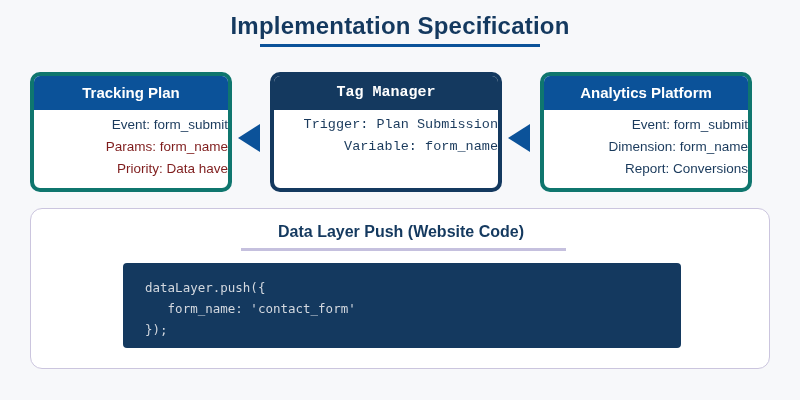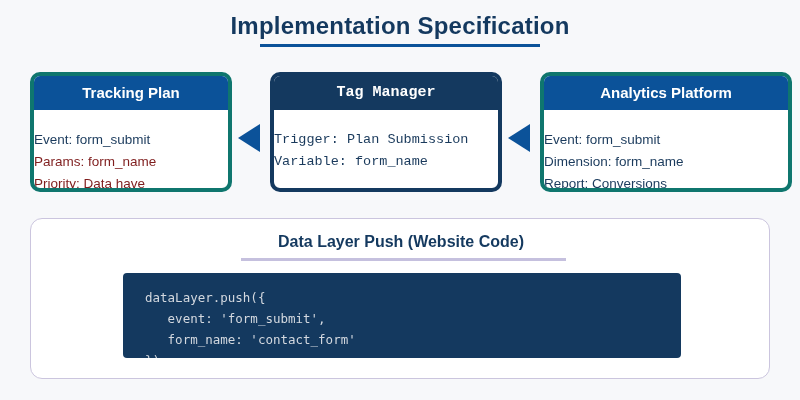--- a/index.html
+++ b/index.html
@@ -55,53 +55,52 @@
     text-align: center;
     font-size: 15px;
     font-weight: bold;
     color: #ffffff;
     background: #0b5299;
   }
   .card.accent-dark .card-header { background: #14395f; }
 
   .card-body {
     padding-top: 4px;
-    text-align: left;
-    margin-top: 15px;
+    text-align: right;
   }
   .card-line {
     font-size: 13.5px;
     line-height: 22px;
     color: #1a3a5c;
     white-space: nowrap;
   }
   .card-line.muted { color: #7f1d1d; }
 
   #card-tracking-plan { left: 30px;  width: 202px; }
   #card-tag-manager   { left: 270px; width: 232px; }
-  #card-analytics     { left: 540px; width: 252px; }
+  #card-analytics     { left: 540px; width: 212px; }
 
   
   .arrow-left {
     position: absolute;
     top: 124px;
     width: 0;
     height: 0;
     border-top: 14px solid transparent;
     border-bottom: 14px solid transparent;
     border-right: 22px solid #0b5299;
   }
   #arrow-tagmanager-to-trackingplan { left: 238px; }
   #arrow-analytics-to-tagmanager    { left: 508px; }
 
   
   .panel {
     position: absolute;
     left: 30px;
-    top: 218px;
+    top: 208px;
     width: 740px;
     height: 161px;
     box-sizing: border-box;
     background: #ffffff;
     border: 1.5px solid #cbc5de;
     border-radius: 12px;
   }
   .panel-title {
     position: absolute;
     left: 0;
@@ -174,17 +173,16 @@
 </div>
 
 <div class="arrow-left" id="arrow-tagmanager-to-trackingplan"></div>
 <div class="arrow-left" id="arrow-analytics-to-tagmanager"></div>
 
 <div class="panel">
   <div class="panel-title">Data Layer Push (Website Code)</div>
   <div class="panel-underline"></div>
   <div class="code-block">
     <div class="code-line">dataLayer.push({</div>
-    <div class="code-line">   event: 'form_submit',</div>
     <div class="code-line">   form_name: 'contact_form'</div>
     <div class="code-line">});</div>
   </div>
 </div>
 
 </body></html>

